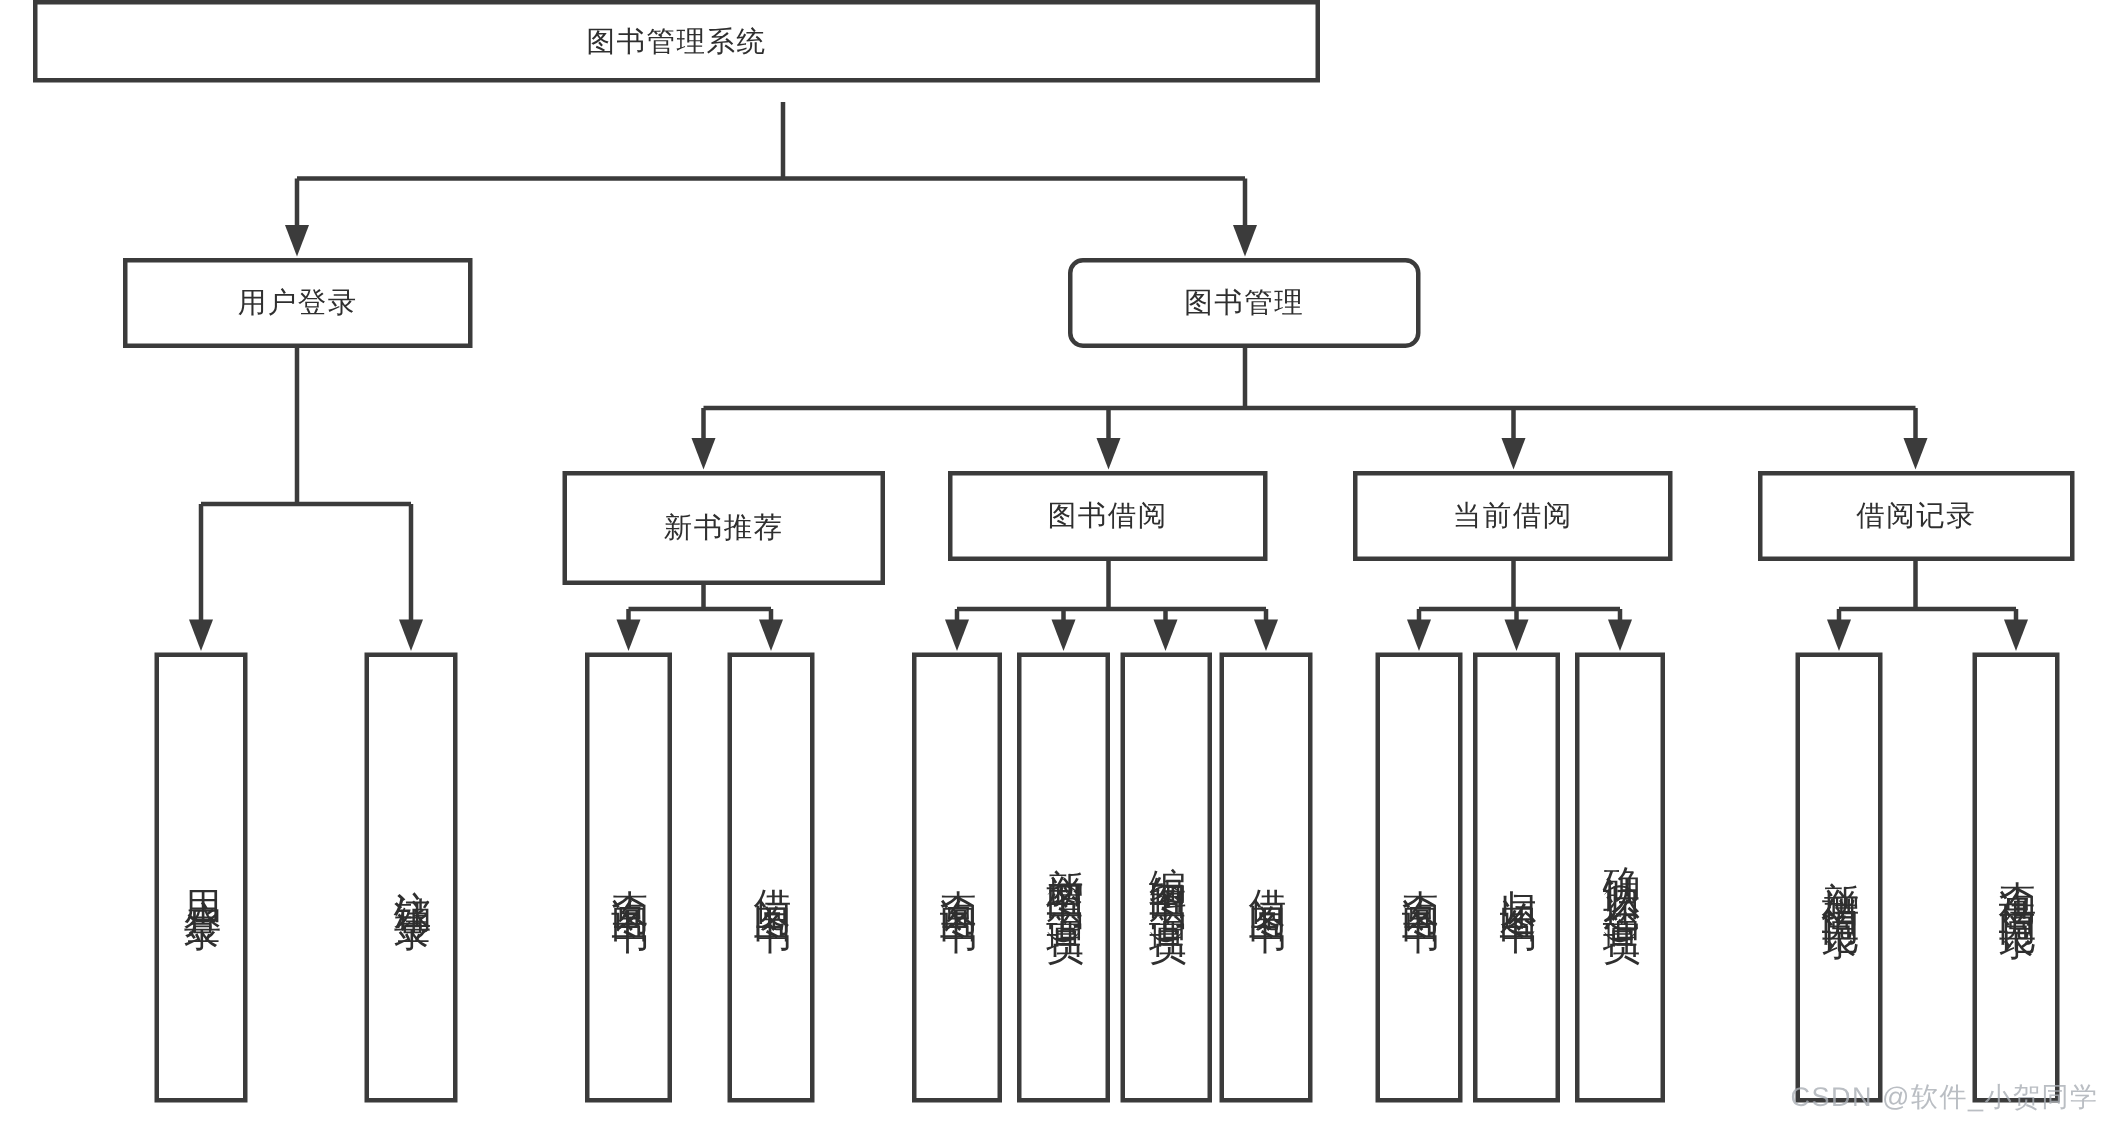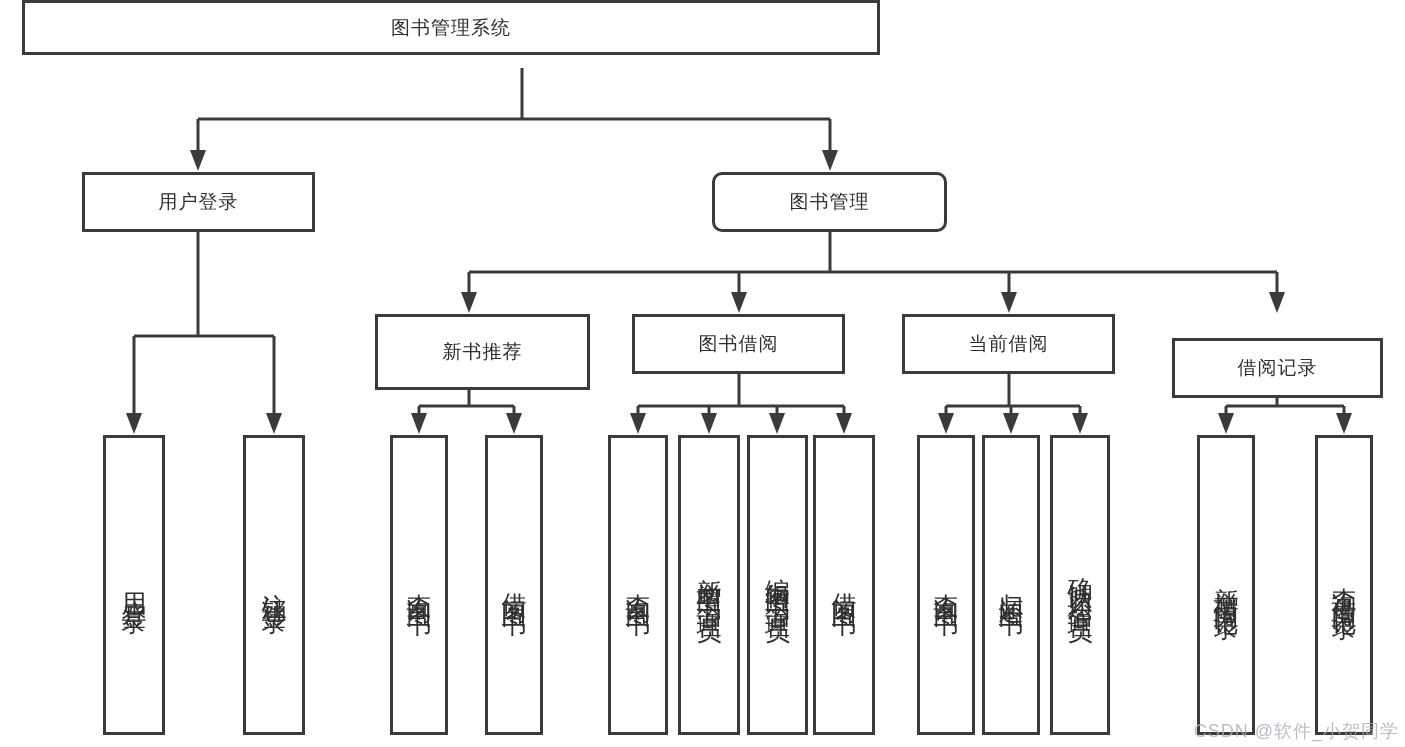--- a/index.html
+++ b/index.html
@@ -37,21 +37,21 @@
     line-height:1;
     white-space:nowrap;
   }
   
   #n-root {left:22px;  top:0;  width:858px;height:55px;}
   #n-l2-0 {left:82px;  top:172px; width:233px; height:60px;}
   #n-l2-1 {left:712px; top:172px; width:235px; height:60px;border-radius:10px;}
   #n-l3-0 {left:362px; top:314px; width:215px; height:76px;margin-left:13px;}
   #n-l3-1 {left:632px; top:314px; width:213px; height:60px;}
   #n-l3-2 {left:902px; top:314px; width:213px; height:60px;}
-  #n-l3-3 {left:1172px;top:314px; width:211px; height:60px;margin-top:24px;}
+  #n-l3-3 {left:1172px;top:314px; width:211px; height:60px;}
   #lf-0-0 {left:103px; width:62px;}
   #lf-0-1 {left:243px; width:62px;}
   #lf-1-0 {left:390px; width:58px;}
   #lf-1-1 {left:485px; width:58px;}
   #lf-2-0 {left:608px; width:60px;}
   #lf-2-1 {left:678px; width:62px;}
   #lf-2-2 {left:747px; width:61px;}
   #lf-2-3 {left:813px; width:62px;}
   #lf-3-0 {left:917px; width:58px;}
   #lf-3-1 {left:982px; width:58px;}

